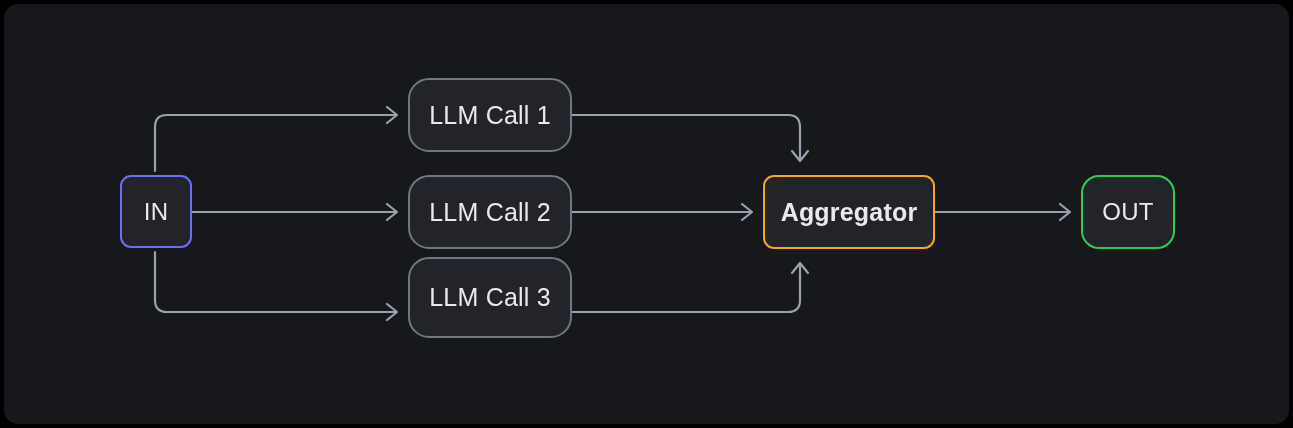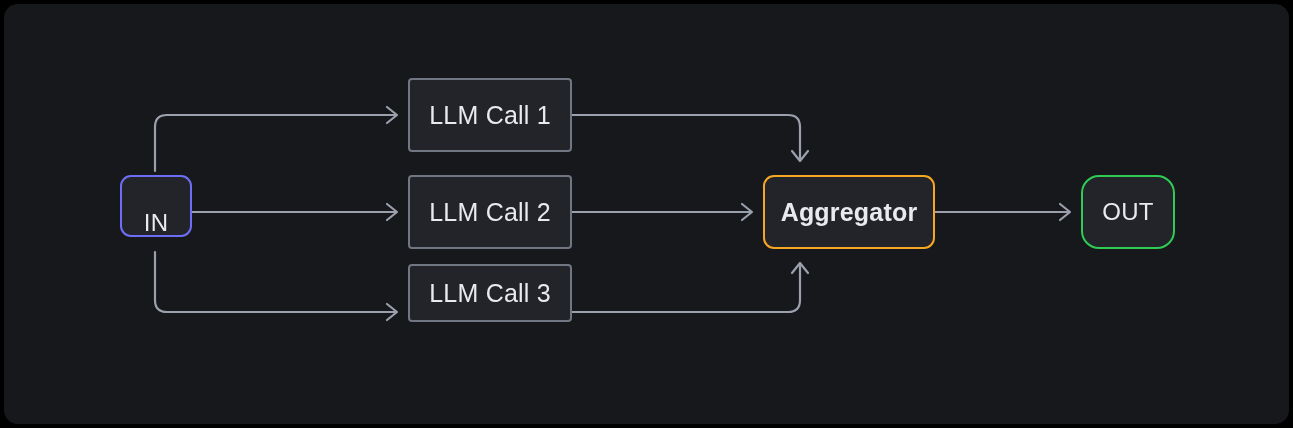--- a/index.html
+++ b/index.html
@@ -32,56 +32,55 @@
     pointer-events: none;
   }
   .node {
     position: absolute;
     box-sizing: border-box;
     display: flex;
     align-items: center;
     justify-content: center;
     background: #222429;
     border: 2px solid #6b7280;
-    border-radius: 4px;
+    border-radius: 21px;
     color: #e9eaed;
     font-size: 25px;
     letter-spacing: 0.2px;
     line-height: 1;
     white-space: nowrap;
   }
   .node.in-node {
     left: 116px;
     top: 171px;
     width: 72px;
-    height: 62px;
+    height: 73px;
     border-color: #6c6ff5;
     border-radius: 11px;
     font-size: 24px;
-    align-items: flex-end;
   }
   .node.llm1 {
     left: 404px;
     top: 74px;
     width: 164px;
     height: 74px;
     border-color: #707682;
   }
   .node.llm2 {
     left: 404px;
     top: 171px;
     width: 164px;
     height: 74px;
     border-color: #707682;
   }
   .node.llm3 {
     left: 404px;
-    top: 260px;
+    top: 253px;
     width: 164px;
-    height: 58px;
+    height: 81px;
     border-color: #707682;
   }
   .node.aggregator {
     left: 759px;
     top: 171px;
     width: 172px;
     height: 74px;
     border-color: #f5a623;
     border-radius: 11px;
     font-weight: bold;

